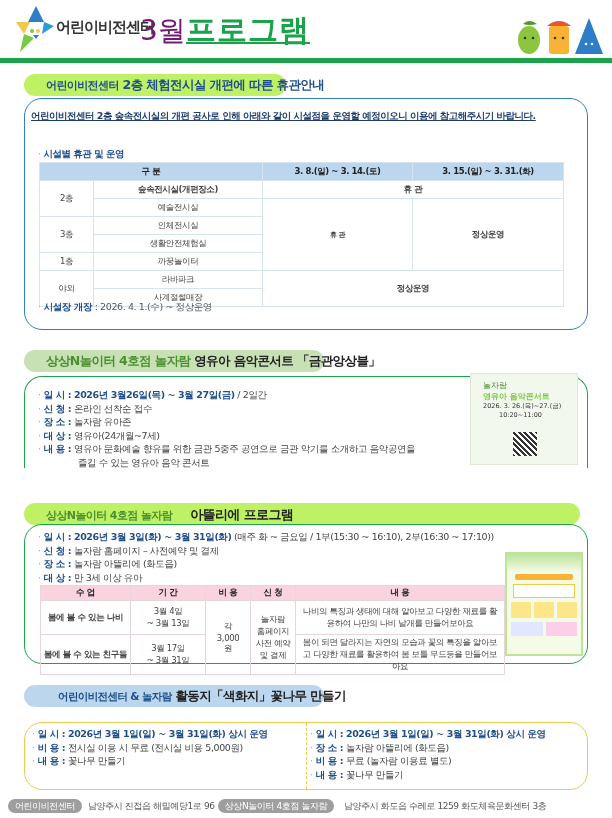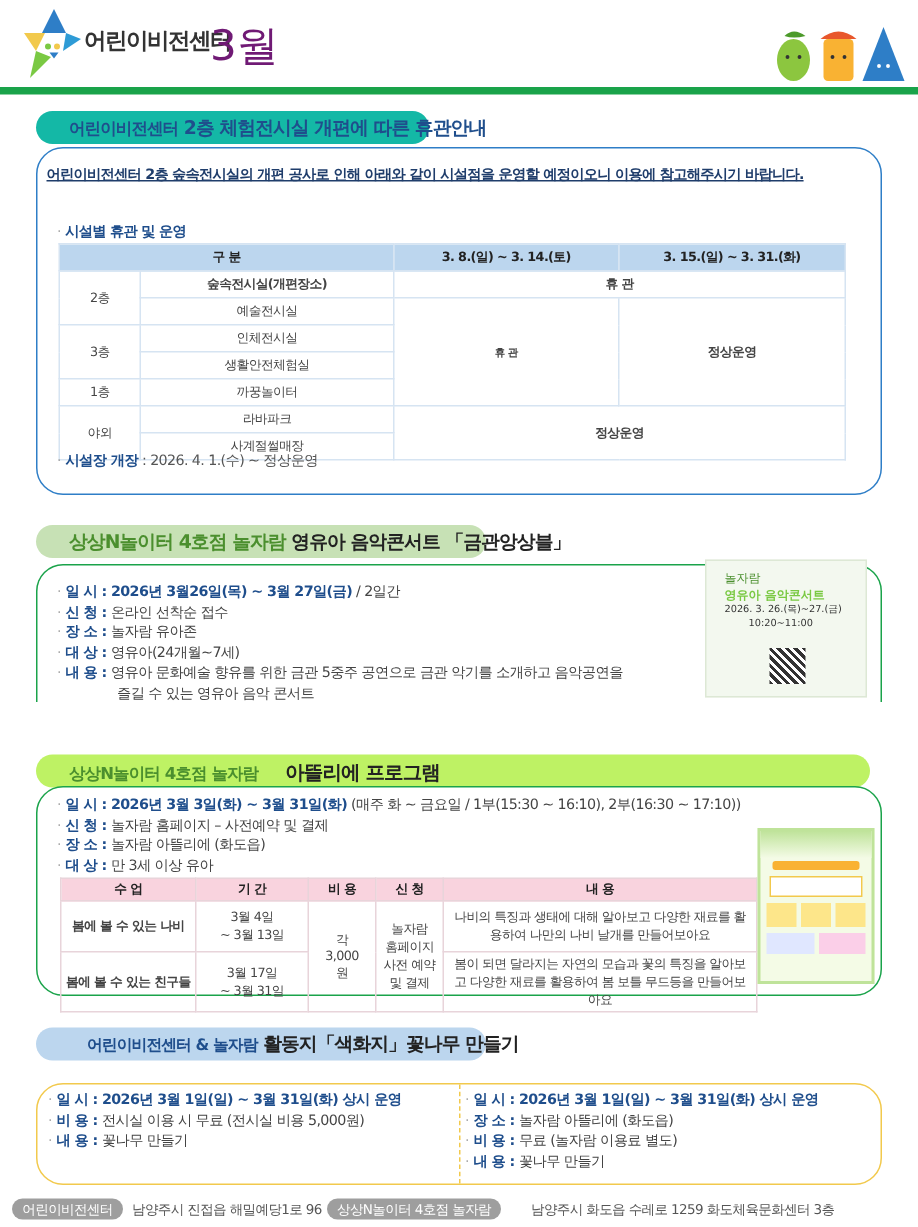--- a/index.html
+++ b/index.html
@@ -9,21 +9,21 @@
   .logo-text { position: absolute; left: 56px; top: 18px; font-size: 15px; font-weight: bold; color: #333; letter-spacing: -1px; }
   .month { position: absolute; left: 140px; top: 12px; font-size: 28px; color: #701a75; font-weight: normal; }
   .program { position: absolute; left: 186px; top: 10px; font-size: 30px; color: #1aa34a; font-weight: bold; text-decoration: underline; text-decoration-thickness: 2px; text-underline-offset: 2px; letter-spacing: 1px; }
   .mascots { position: absolute; left: 515px; top: 14px; width: 90px; height: 44px; }
   .green-rule { position: absolute; left: 0; top: 58px; width: 612px; height: 5px; background: #1aa34a; }
 
   .pill { position: absolute; height: 22px; border-radius: 11px; font-size: 12.5px; font-weight: bold; padding: 3px 0 0 22px; letter-spacing: -0.6px; white-space: nowrap; }
   .pill .sub { font-size: 11px; }
   .box { position: absolute; border-radius: 18px; background: #fff; }
 
-  .s1-pill { left: 24px; top: 74px; width: 262px; background: #14b8a6; color: #1f4e8c; text-align: center; }
+  .s1-pill { left: 24px; top: 74px; width: 262px; background: #bef264; color: #1f4e8c; text-align: center; }
   .s1-box { left: 24px; top: 98px; width: 564px; height: 232px; border: 1.5px solid #2e7ec7; }
   .intro { position: absolute; left: 31px; top: 110px; font-size: 9.5px; font-weight: bold; color: #1f3d6b; letter-spacing: -0.5px; text-decoration: underline; }
   .subhead { position: absolute; font-size: 9.5px; font-weight: bold; color: #1f4e8c; letter-spacing: -0.5px; }
   .dot { color: #aaa; font-weight: normal; margin-right: 3px; }
 
   table { border-collapse: collapse; position: absolute; font-size: 8.5px; letter-spacing: -0.4px; }
   .t1 { left: 39px; top: 162px; width: 525px; }
   .t1 td, .t1 th { border: 1px solid #d6e4f2; text-align: center; height: 18px; color: #444; }
   .t1 th { background: #bcd6ee; font-weight: bold; color: #222; height: 18px; }
   .red { color: #e02020; font-weight: bold; }
@@ -64,20 +64,21 @@
     <polygon points="22,2 30,18 14,18" fill="#2e7ec7"></polygon>
     <polygon points="2,18 16,18 10,30" fill="#f2c94c"></polygon>
     <polygon points="10,30 20,34 6,48" fill="#7ac943"></polygon>
     <polygon points="30,18 40,22 28,30" fill="#2e9bd6"></polygon>
     <circle cx="18" cy="27" r="2" fill="#7ac943"></circle>
     <circle cx="24" cy="27" r="2" fill="#f2c94c"></circle>
     <polygon points="19,31 25,31 22,35" fill="#2e7ec7"></polygon>
   </svg>
   <div class="logo-text">어린이비전센터</div>
   <div class="month">3월</div>
+  <div class="program">프로그램</div>
   <svg class="mascots" viewBox="0 0 90 44">
     <ellipse cx="14" cy="26" rx="11" ry="14" fill="#8cc63f"></ellipse>
     <path d="M8 10 Q14 4 22 10 Q14 12 8 10Z" fill="#4c9a2a"></path>
     <circle cx="10" cy="24" r="1.3" fill="#333"></circle>
       <circle cx="18" cy="24" r="1.3" fill="#333"></circle>
     <rect x="34" y="12" width="20" height="28" rx="3" fill="#f9b233"></rect>
     <path d="M32 12 Q44 2 56 12Z" fill="#e8572c"></path>
     <circle cx="40" cy="24" r="1.3" fill="#333"></circle>
       <circle cx="48" cy="24" r="1.3" fill="#333"></circle>
     <polygon points="74,4 88,40 60,40" fill="#2e7ec7"></polygon>
@@ -226,14 +227,14 @@
   <div><span class="dot">·</span><span class="lab">일 시</span><span class="lab"> : </span><span class="hl">2026년 3월 1일(일) ~ 3월 31일(화) 상시 운영</span></div>
   <div><span class="dot">·</span><span class="lab">장 소</span><span class="lab"> : </span><span>놀자람 아뜰리에 (화도읍)</span></div>
   <div><span class="dot">·</span><span class="lab">비 용</span><span class="lab"> : </span><span>무료 (놀자람 이용료 별도)</span></div>
   <div><span class="dot">·</span><span class="lab">내 용</span><span class="lab"> : </span><span>꽃나무 만들기</span></div>
 </div>
 
 <div class="footer">
   <div class="fpill" style="left:8px;width:74px;">어린이비전센터</div>
   <div class="faddr" style="left:88px;">남양주시 진접읍 해밀예당1로 96</div>
   <div class="fpill" style="left:218px;width:116px;">상상N놀이터 4호점 놀자람</div>
-  <div class="faddr" style="left:354px;text-align:center;">남양주시 화도읍 수레로 1259 화도체육문화센터 3층</div>
+  <div class="faddr" style="left:344px;text-align:center;">남양주시 화도읍 수레로 1259 화도체육문화센터 3층</div>
 </div>
 
 </body></html>

